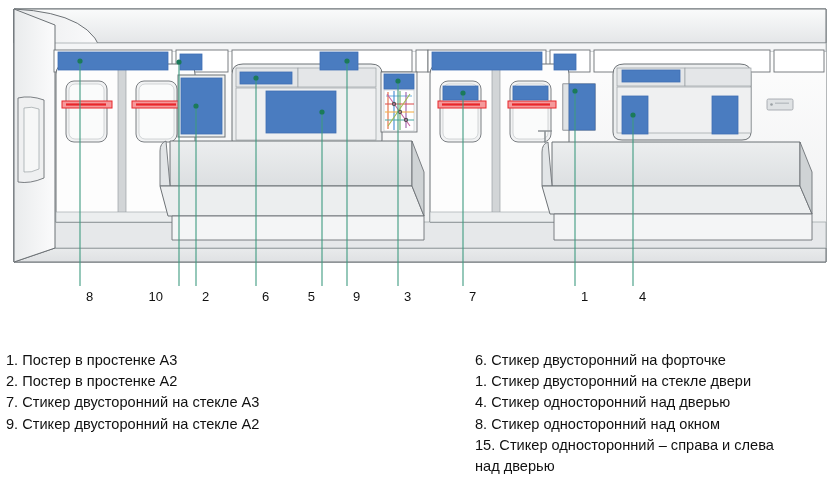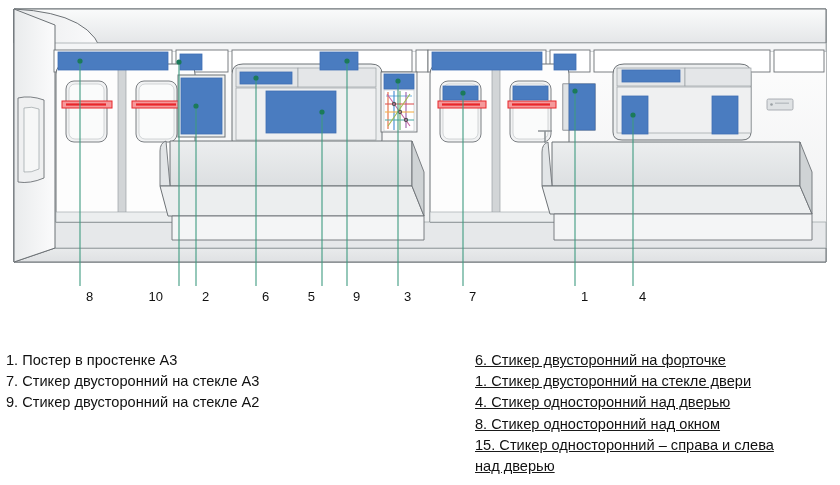--- a/index.html
+++ b/index.html
@@ -8,21 +8,21 @@
     font-family:"Liberation Sans","DejaVu Sans",sans-serif;
     color:#1a1a1a;overflow:hidden;position:relative;
   }
   #stage{position:absolute;left:0;top:0;width:840px;height:485px;}
   svg.art{position:absolute;left:0;top:0;width:840px;height:330px;display:block;}
 
   
   .legend{position:absolute;left:0;top:350px;width:664px;height:135px;}
   .legend-col{position:absolute;top:0;}
   .legend-col.left{left:6px;width:420px;}
-  .legend-col.right{left:475px;width:365px;text-decoration:underline;}
+  .legend-col.right{left:475px;width:365px;}
   .legend-item{
     font-size:14.6px;line-height:21.2px;color:#111;
     white-space:pre-wrap;
   }
 </style>
 </head>
 <body>
 
 <div id="stage">
 
@@ -239,20 +239,21 @@
       <text x="404" y="301">3</text>
       <text x="469" y="301">7</text>
       <text x="581" y="301">1</text>
       <text x="639" y="301">4</text>
     </g>
   </svg>
 
   <div class="legend">
     <div class="legend-col left">
       <div class="legend-item">1. Постер в простенке А3</div>
+      <div class="legend-item">2. Постер в простенке А2</div>
       <div class="legend-item">7. Стикер двусторонний на стекле А3</div>
       <div class="legend-item">9. Стикер двусторонний на стекле А2</div>
     </div>
     <div class="legend-col right">
       <div class="legend-item">6. Стикер двусторонний на форточке</div>
       <div class="legend-item">1. Стикер двусторонний на стекле двери</div>
       <div class="legend-item">4. Стикер односторонний над дверью</div>
       <div class="legend-item">8. Стикер односторонний над окном</div>
       <div class="legend-item">15. Стикер односторонний – справа и слева
 над дверью</div>

